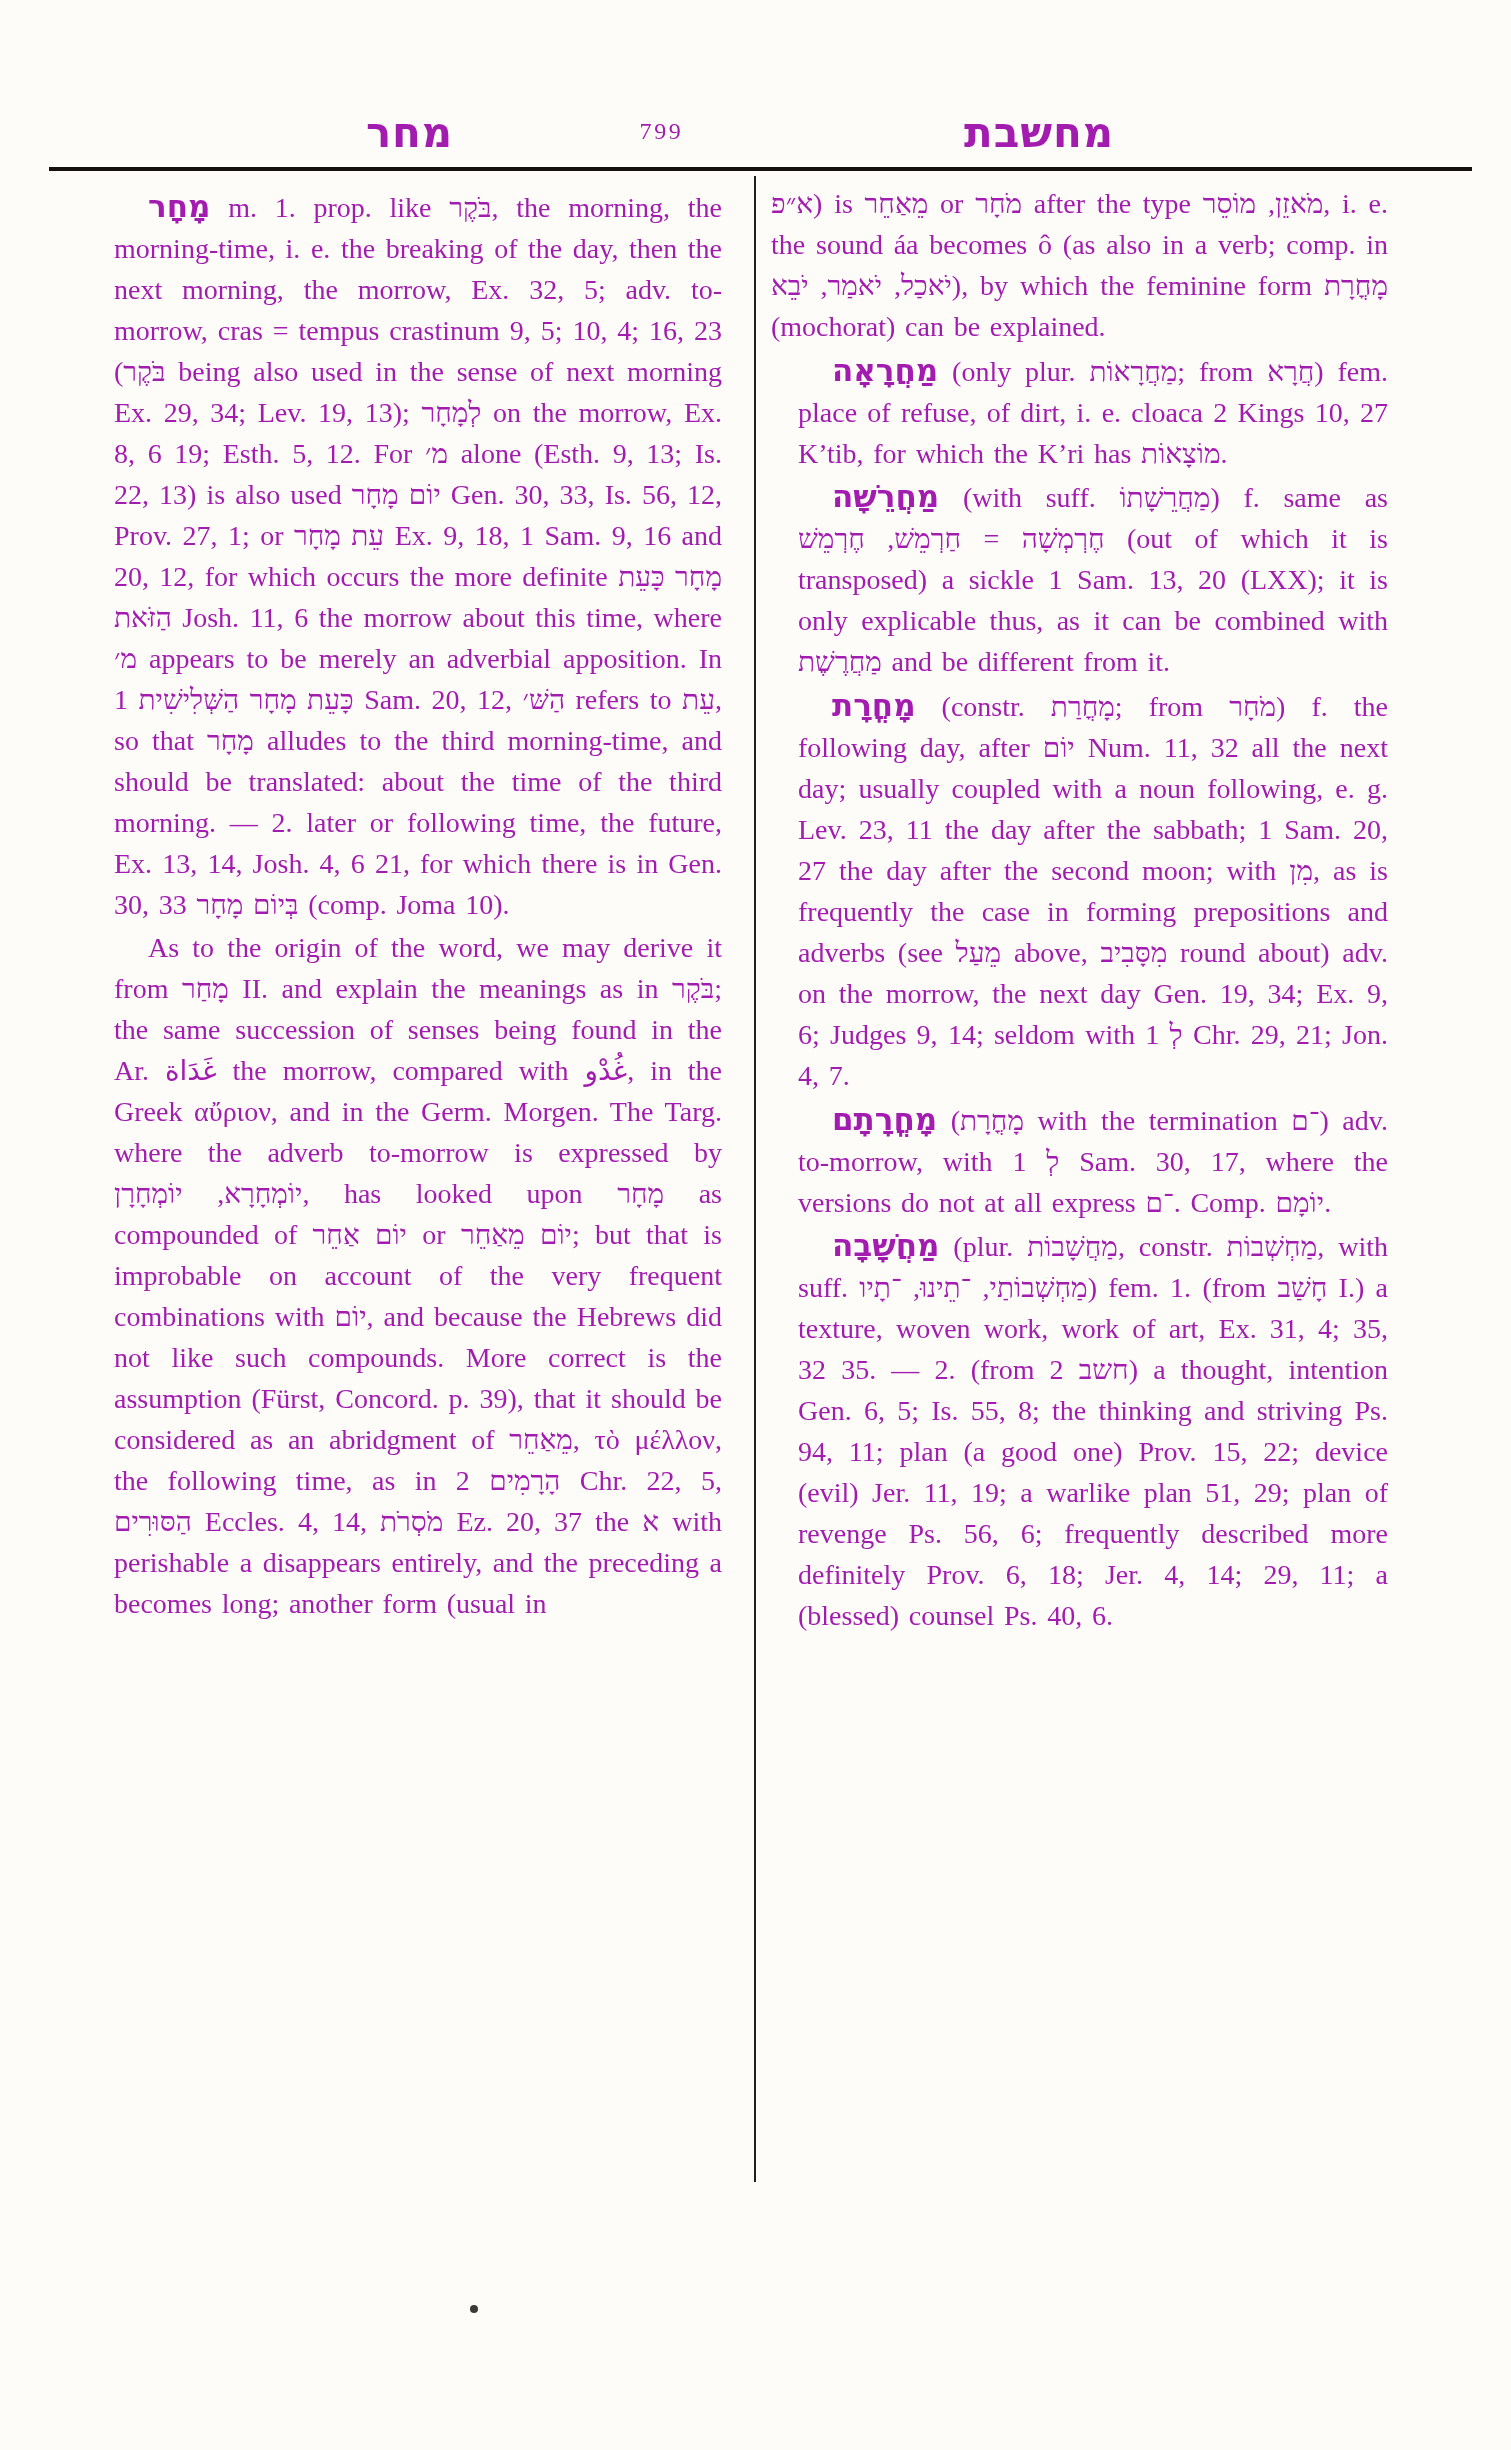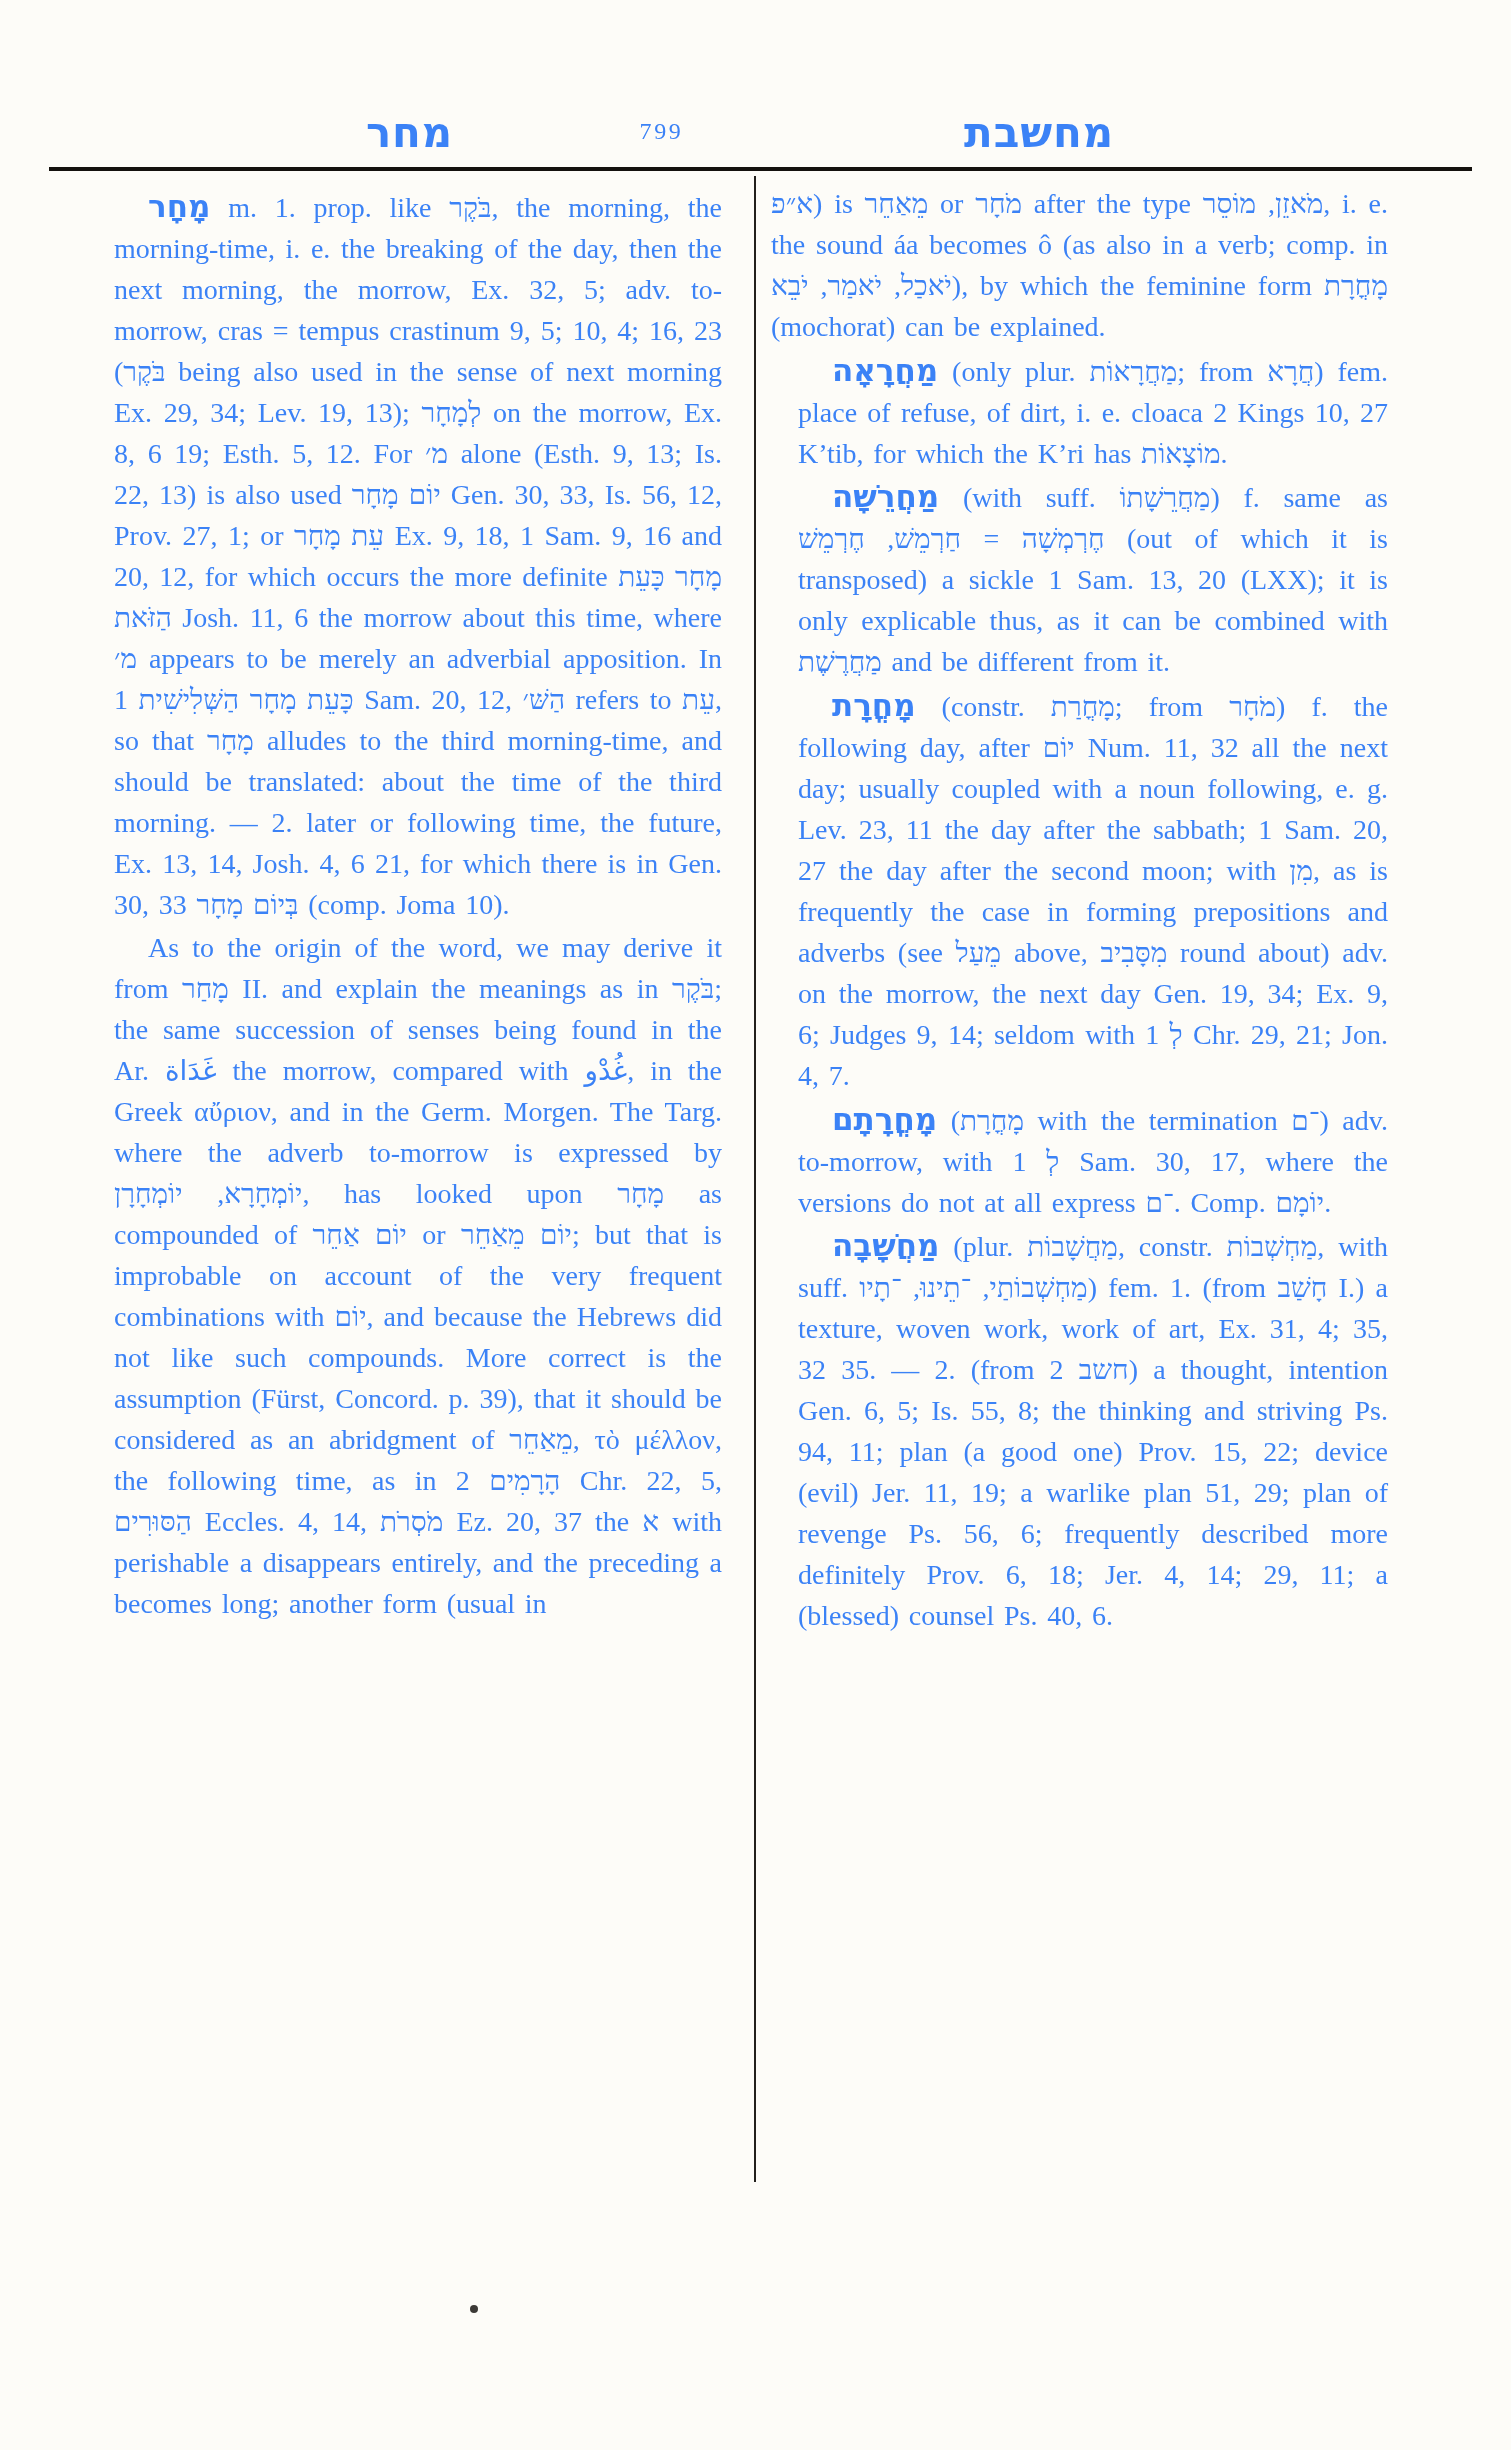--- a/index.html
+++ b/index.html
@@ -6,21 +6,21 @@
     margin: 0;
     padding: 0;
     background: #e8e6e0;
   }
   .page {
     position: relative;
     width: 1512px;
     height: 2450px;
     margin: 0 auto;
     background: #fdfcf8;
-    color: #3b82f6;
+    color: #a21caf;
     font-family: "Liberation Serif", "DejaVu Serif", "DejaVu Sans", serif;
     overflow: hidden;
   }
   .hdr-word {
     position: absolute;
     top: 108px;
     font-size: 42px;
     font-weight: bold;
     text-align: center;
     font-family: "DejaVu Sans", "Liberation Serif", serif;

